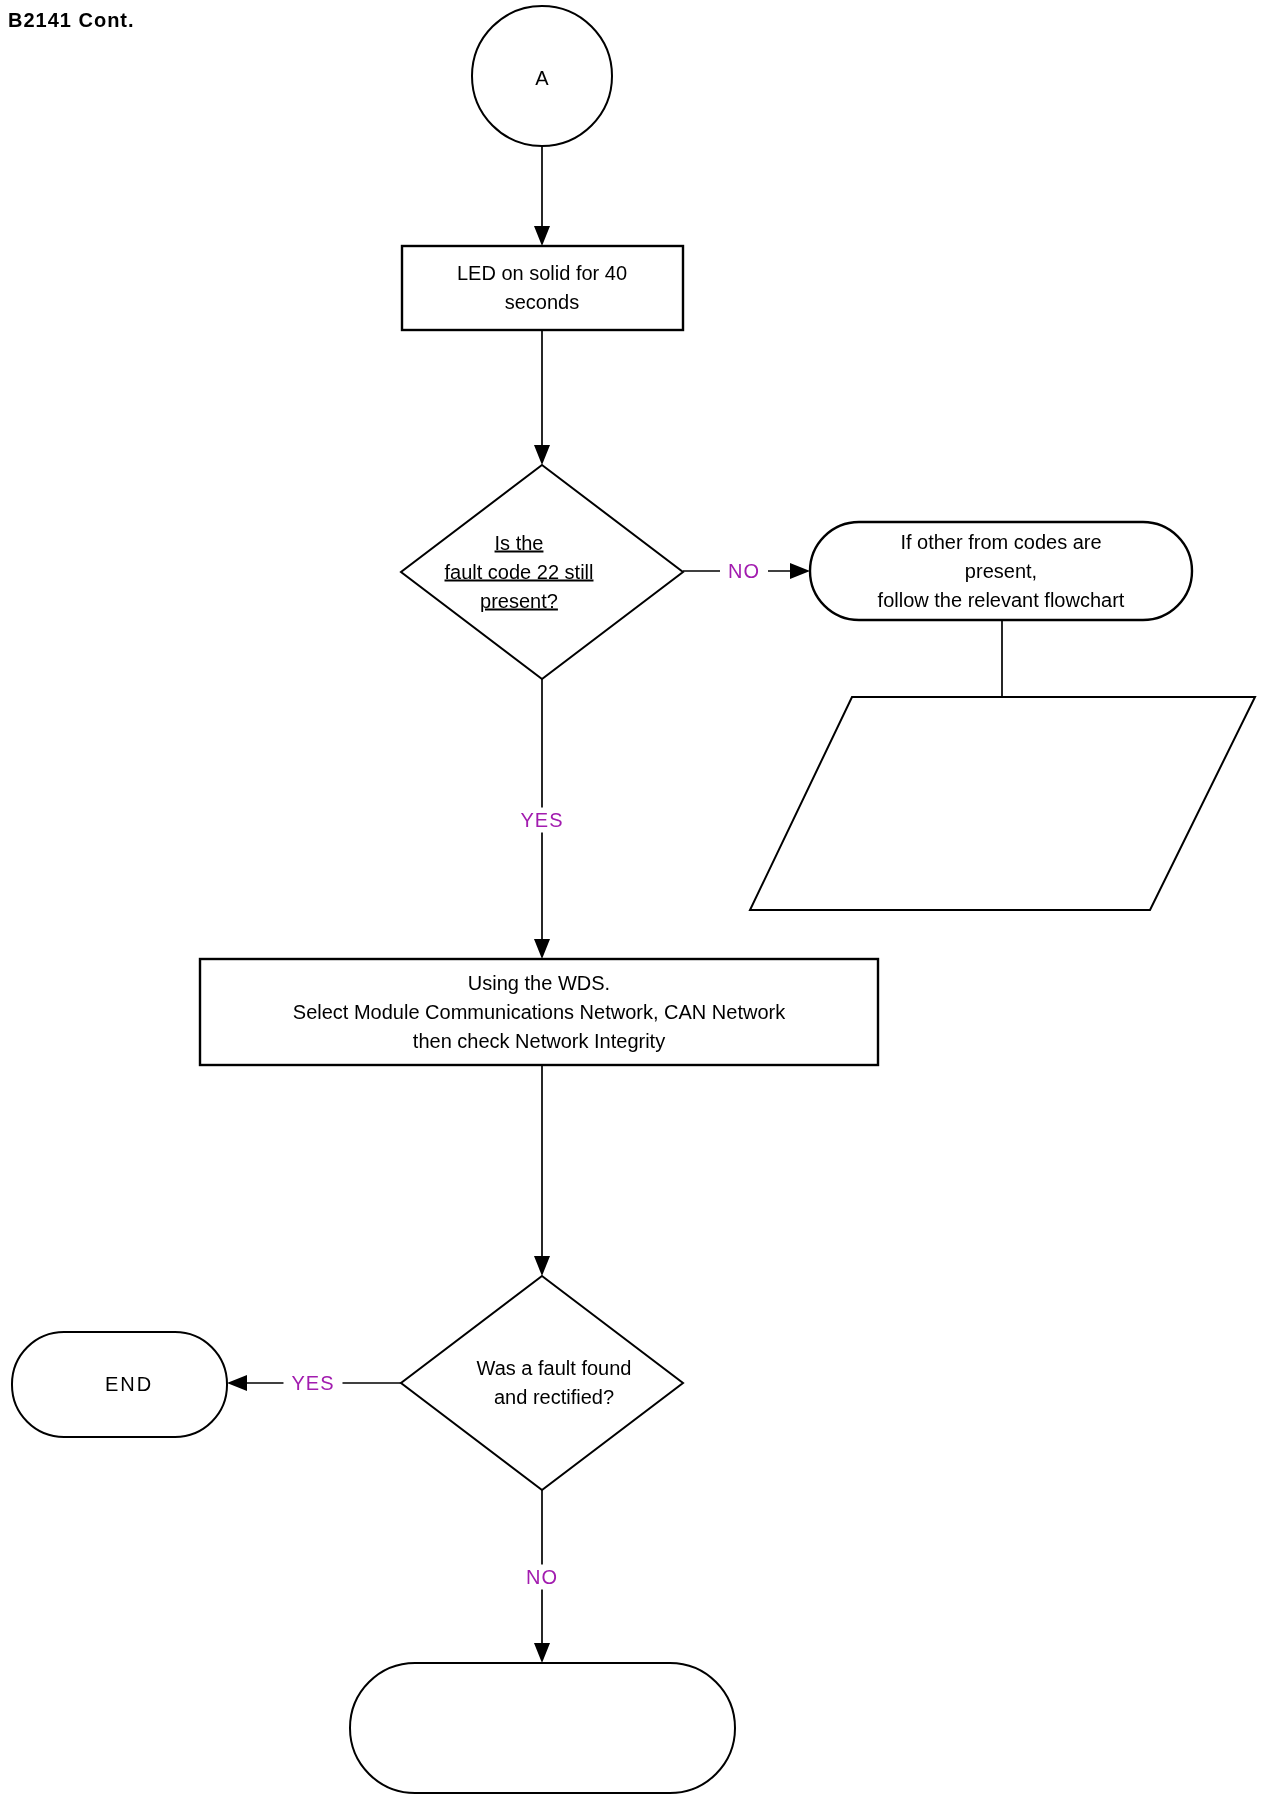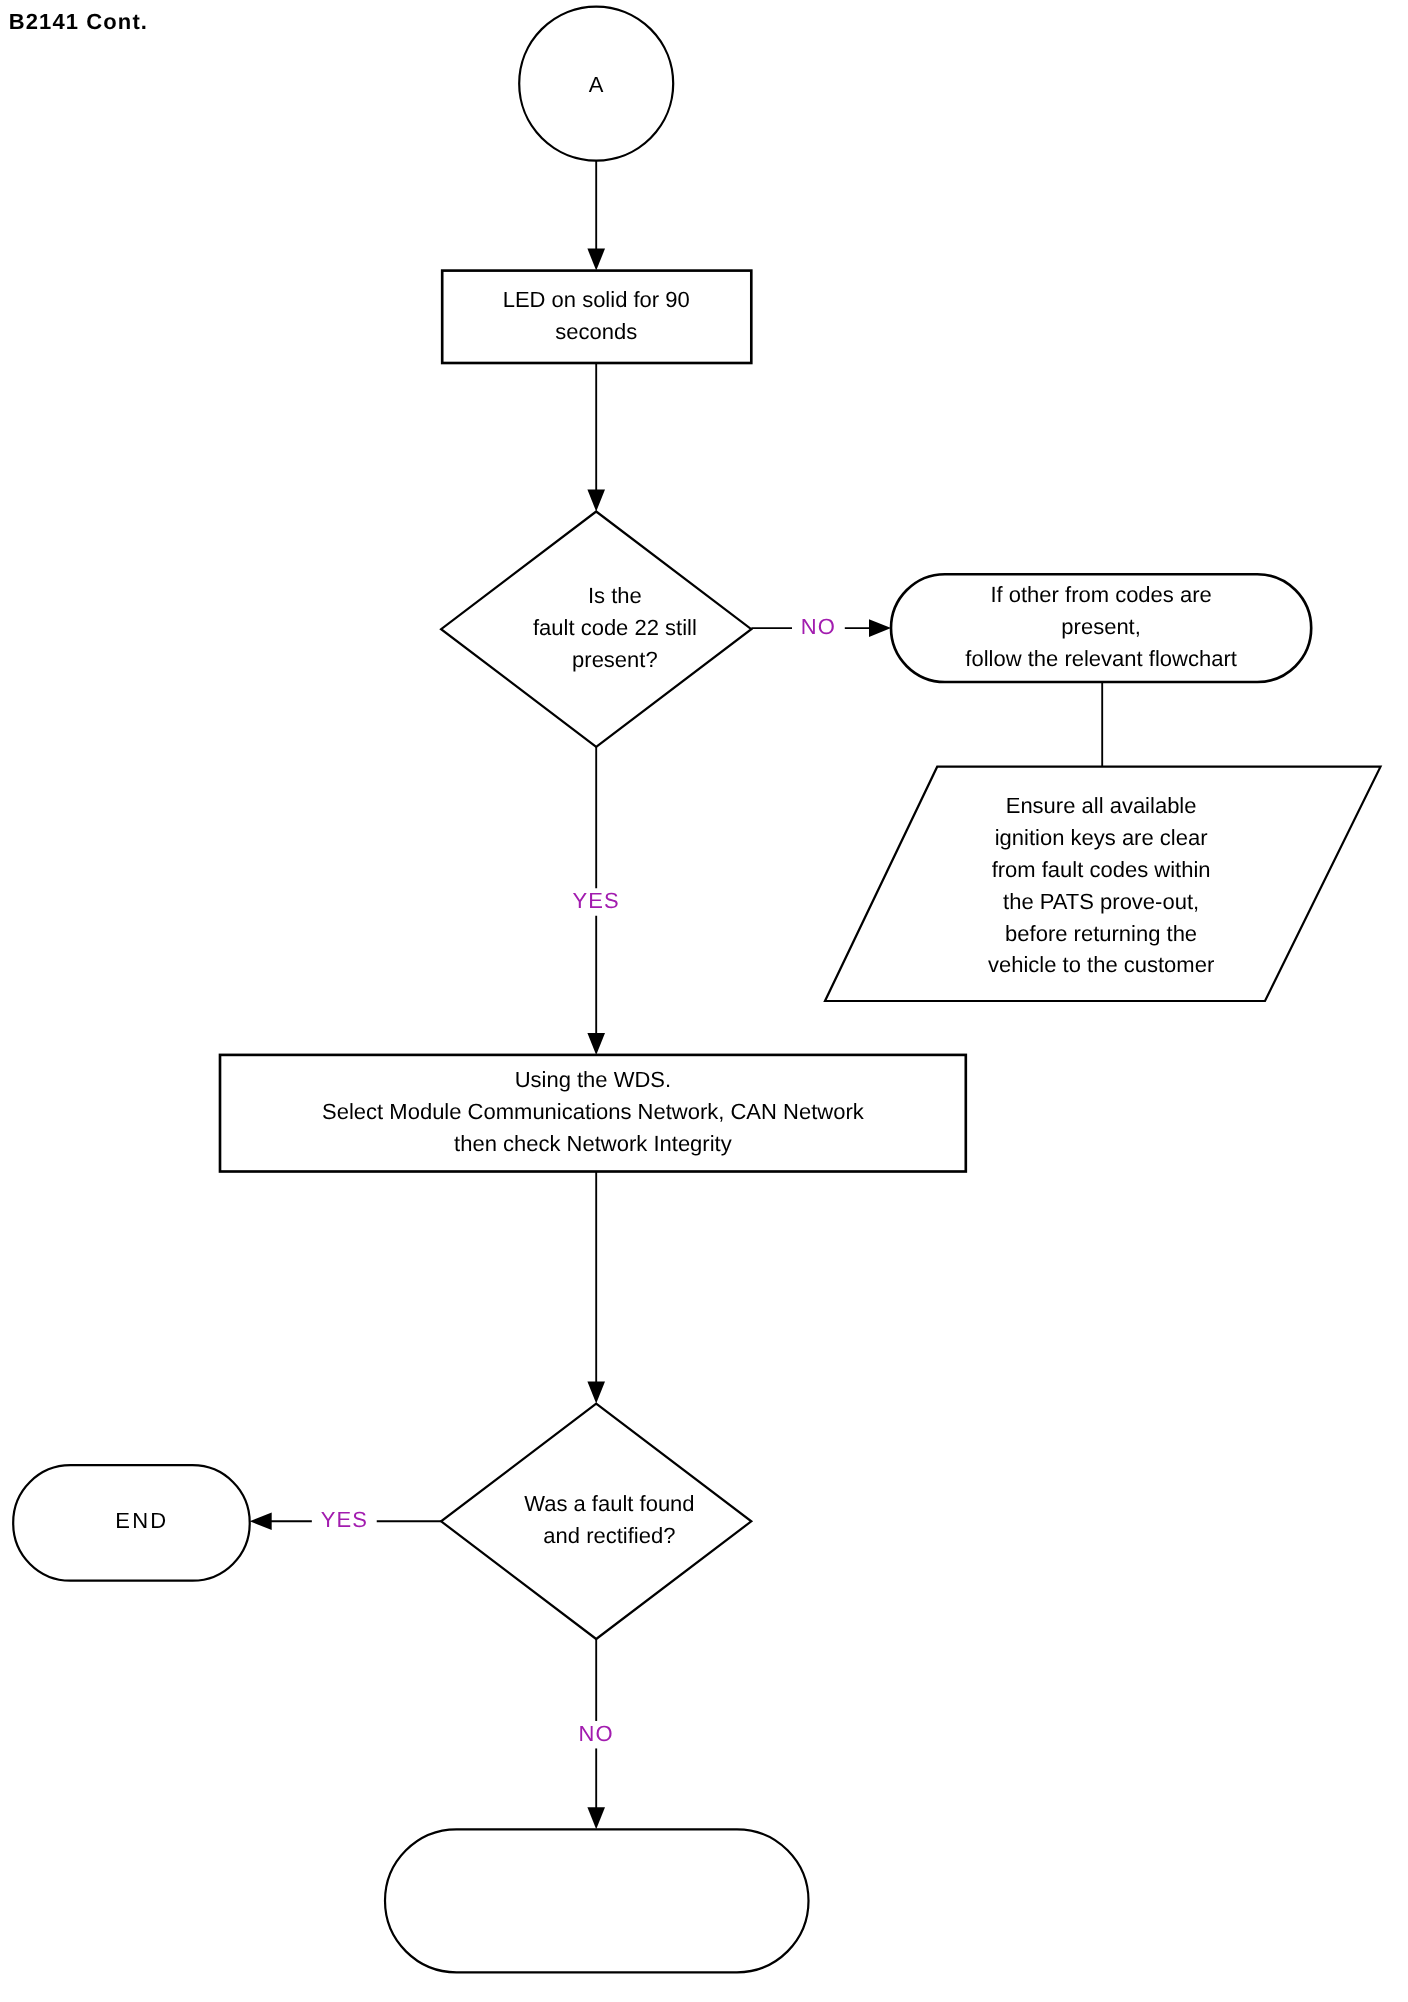--- a/index.html
+++ b/index.html
@@ -84,38 +84,32 @@
     <rect class="shape" x="200" y="959" width="678" height="106"></rect>
     <polygon class="shape-thin" points="542,1276 683,1383 542,1490 401,1383"></polygon>
     <rect class="shape-thin" x="12" y="1332" width="215" height="105" rx="52" ry="52"></rect>
     <rect class="shape-thin" x="350" y="1663" width="385" height="130" rx="65" ry="65"></rect>
   </svg>
 
   <div class="doc-title">B2141 Cont.</div>
 
   <div class="node-text" style="left:542px; top:78px;">A</div>
 
-  <div class="node-text" style="left:542px; top:288px;">LED on solid for 90
+  <div class="node-text" style="left:542px; top:288px;">LED on solid for 40
 seconds</div>
 
-  <div class="node-text" style="left:559px; top:572px;">Is the
+  <div class="node-text" style="left:519px; top:572px;text-decoration:underline;">Is the
 fault code 22 still
 present?</div>
 
   <div class="edge-label" style="left:744px; top:571px;">NO</div>
 
   <div class="node-text" style="left:1001px; top:571px;">If other from codes are present,
 follow the relevant flowchart</div>
 
-  <div class="node-text" style="left:1001px; top:806px;">Ensure all available
-ignition keys are clear
-from fault codes within
-the PATS prove-out,
-before returning the
-vehicle to the customer</div>
 
   <div class="edge-label" style="left:542px; top:820px;">YES</div>
 
   <div class="node-text" style="left:539px; top:1012px;text-align:center;">Using the WDS.
 Select Module Communications Network, CAN Network
 then check Network Integrity</div>
 
   <div class="node-text" style="left:542px; top:1383px;margin-left:12px;">Was a fault found
 and rectified?</div>
 

